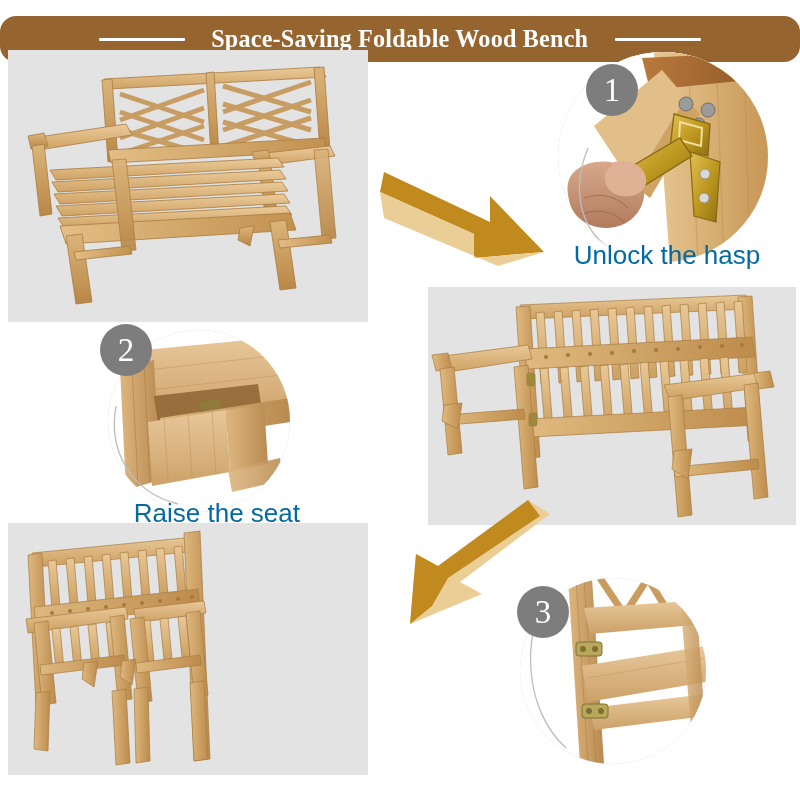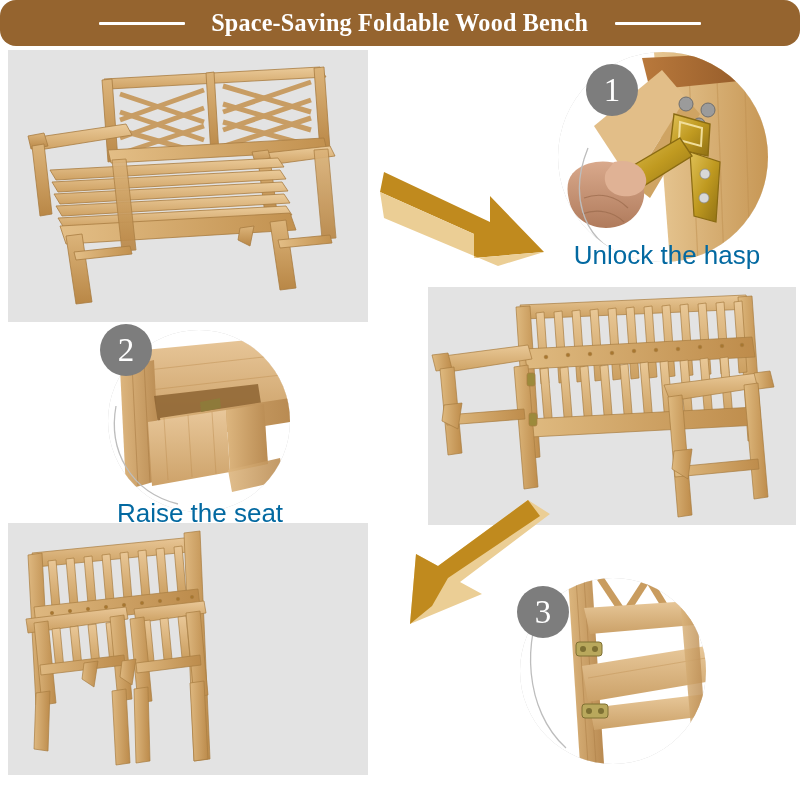--- a/index.html
+++ b/index.html
@@ -12,21 +12,21 @@
   }
   #infographic{
     position:relative;
     width:800px;height:800px;
     background:#ffffff;
     overflow:hidden;
   }
 
   
   .banner{
-    position:absolute;left:0;top:0;width:800px;height:46px;
+    position:absolute;left:0;top:16px;width:800px;height:46px;
     background:#95642F;
     display:flex;align-items:center;justify-content:center;
     gap:12px;
     border-radius:16px;
   }
   .banner-rule{
     width:86px;height:3px;background:#ffffff;flex:none;
     border-radius:1px;
   }
   .banner-title{
@@ -83,21 +83,21 @@
   
   .caption{
     position:absolute;
     color:#0369a1;
     font-family:Liberation Sans, sans-serif;
     font-size:26px;
     white-space:nowrap;
     text-align:center;
   }
   #caption-1{left:553px; top:240px; width:228px;}
-  #caption-2{left:100px; top:498px; width:200px;}
+  #caption-2{left:100px; top:498px; width:200px;text-align:right;}
   #caption-3{left:470px; top:760px; width:320px;}
 
   
   .arrow{position:absolute;}
   #arrow-1{left:378px; top:148px; width:172px; height:122px;}
   #arrow-2{left:388px; top:496px; width:172px; height:136px;}
 </style>
 </head>
 <body>
 

